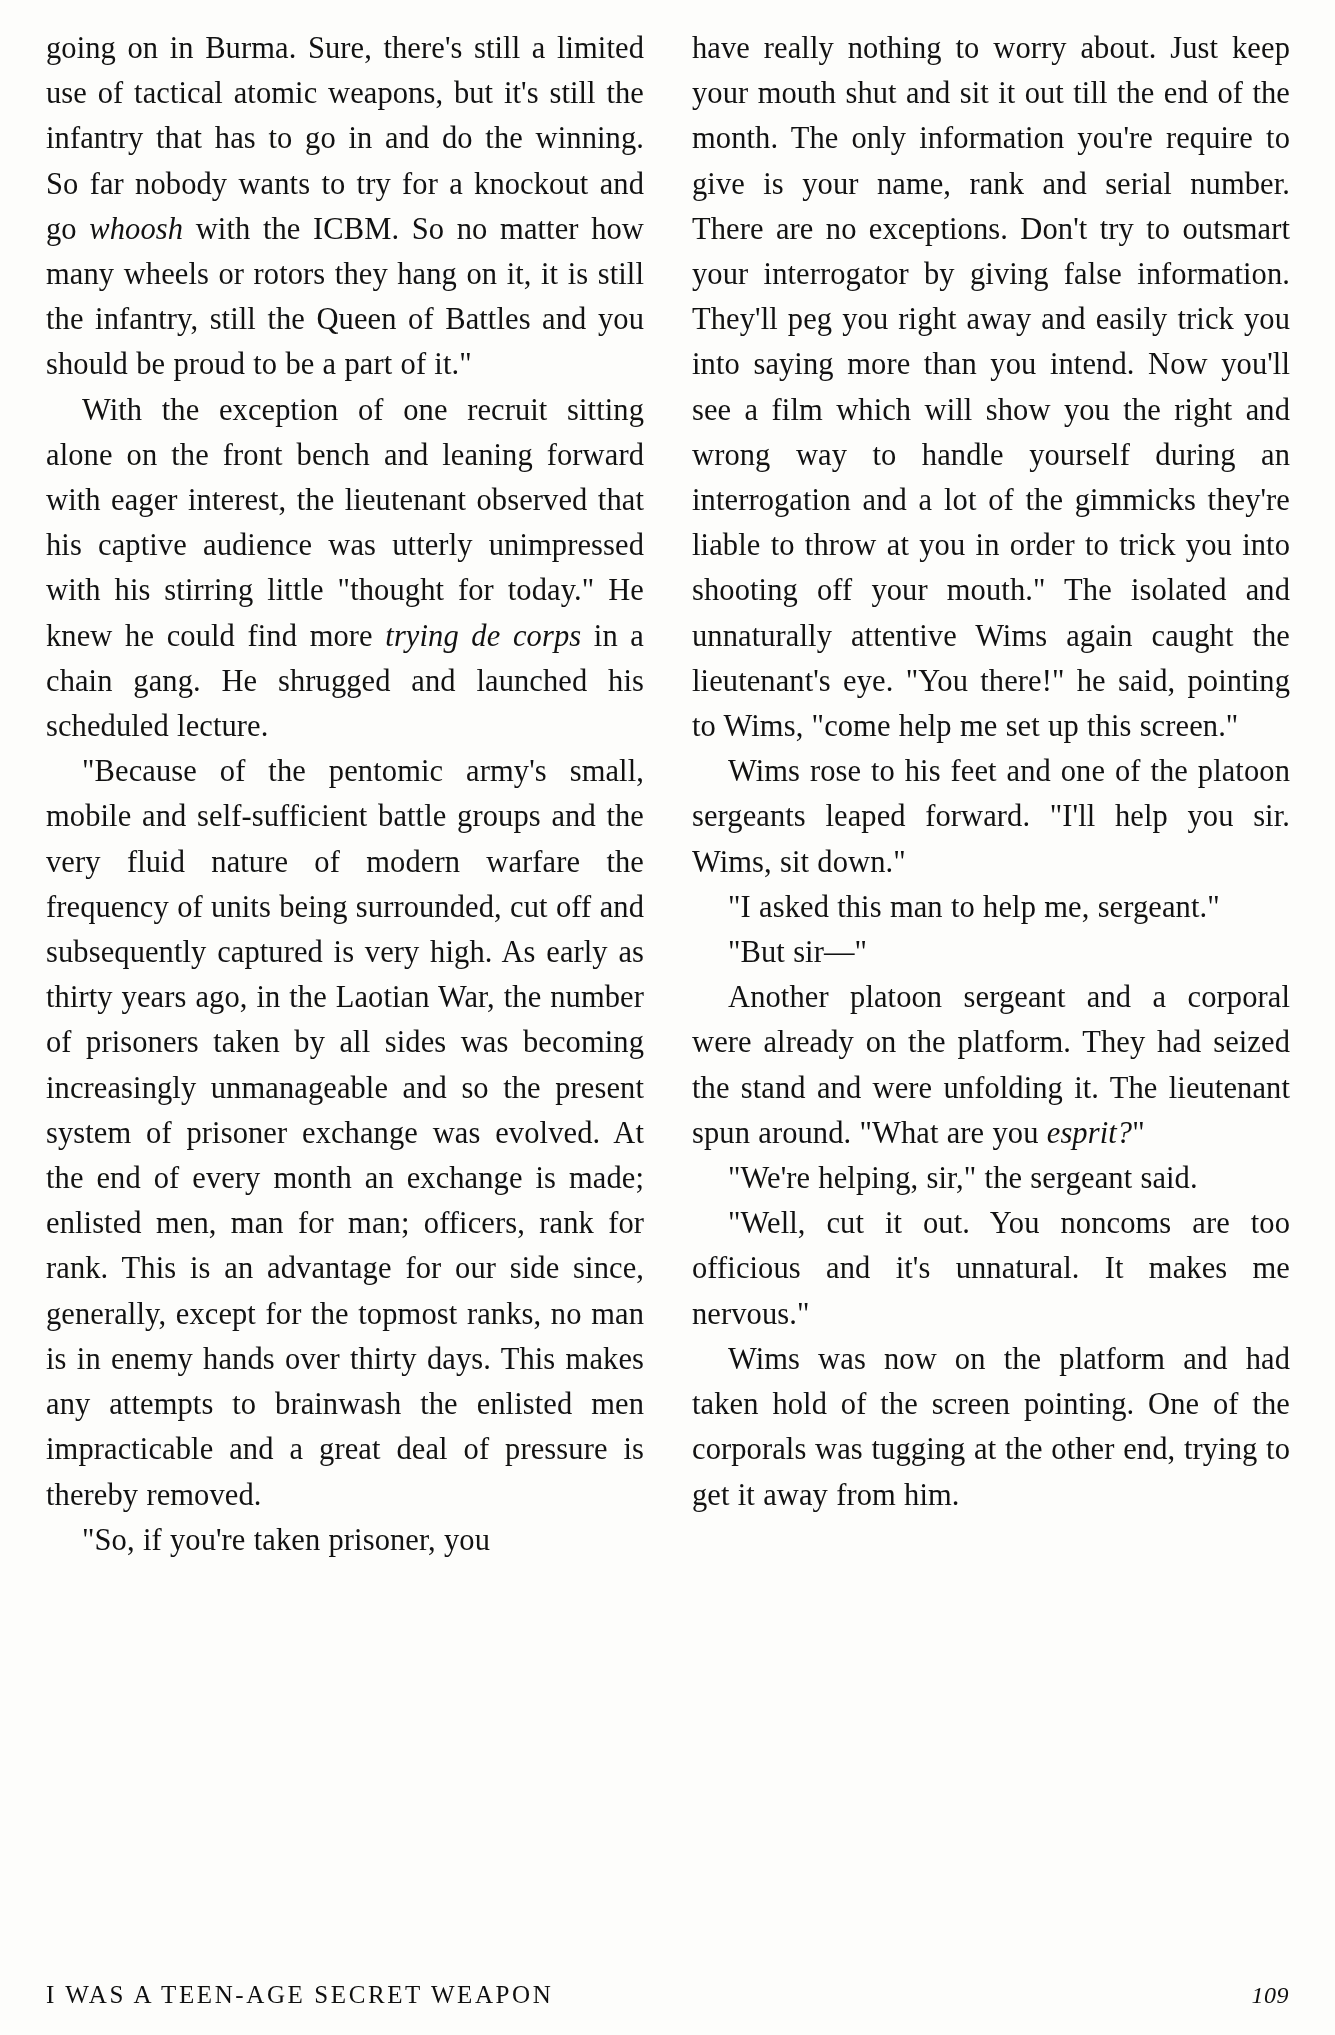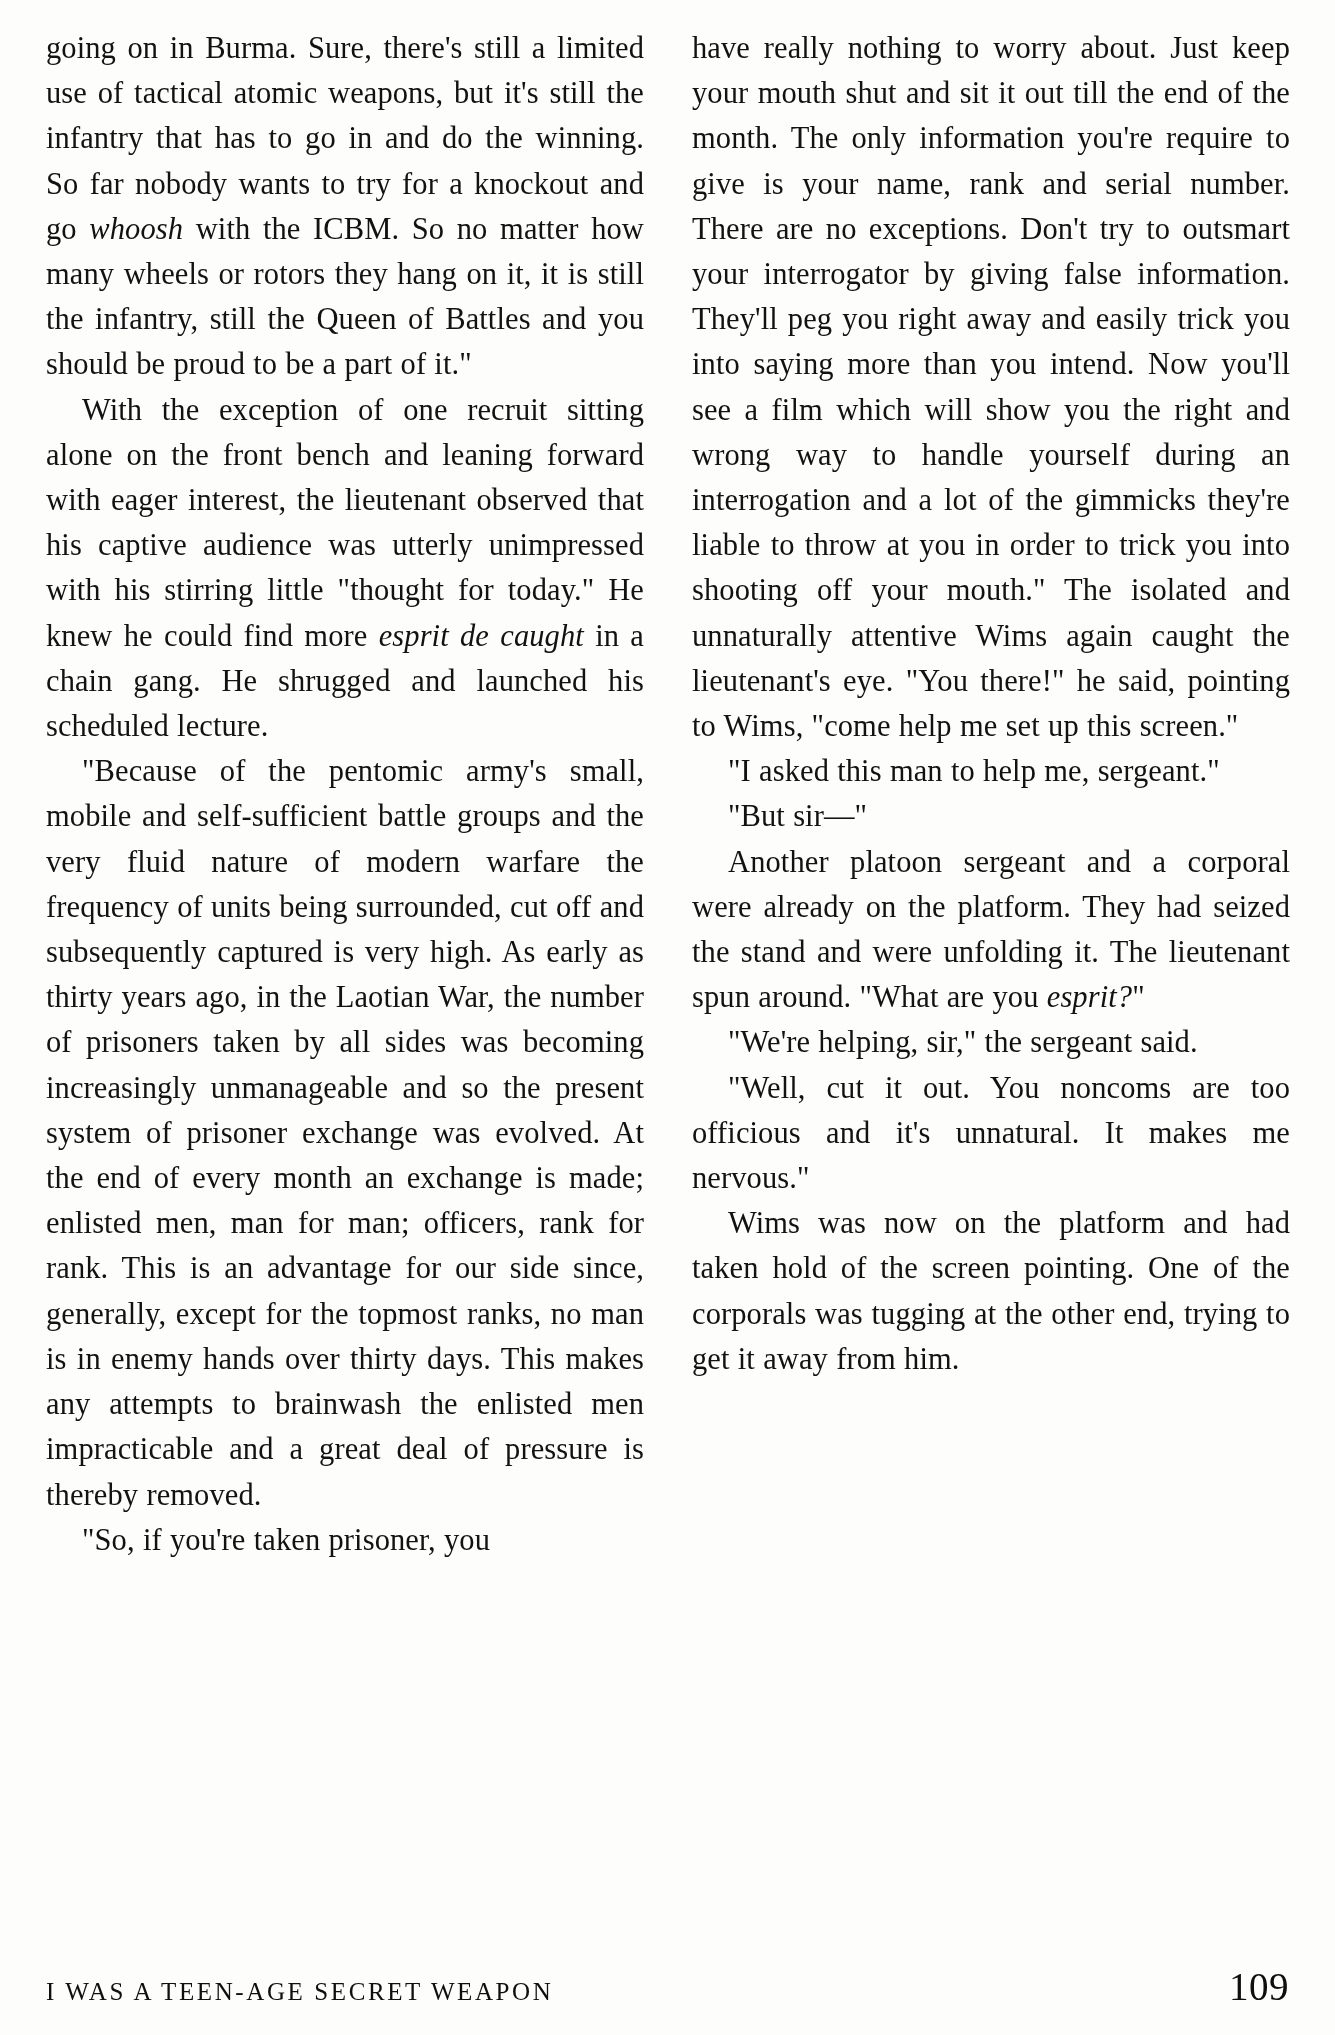--- a/index.html
+++ b/index.html
@@ -54,38 +54,40 @@
     justify-content: space-between;
   }
   .running-title {
     font-size: 25px;
     letter-spacing: 2.6px;
     font-family: "Liberation Serif", "DejaVu Serif", serif;
     color: #0f0f0f;
     margin-top: 36px;
   }
   .page-number {
-    font-size: 39px;
+    font-size: 24px;
     color: #0f0f0f;
     letter-spacing: 0.5px;
+    font-style: italic;
   }
 </style>
 </head>
 <body>
 
 <div class="page">
   <div class="columns">
     <div class="col" id="left-col">
         <p>going on in Burma. Sure, there's still a limited use of tactical atomic weapons, but it's still the infantry that has to go in and do the winning. So far nobody wants to try for a knockout and go <em>whoosh</em> with the ICBM. So no matter how many wheels or rotors they hang on it, it is still the infantry, still the Queen of Battles and you should be proud to be a part of it."</p>
-        <p class="indent">With the exception of one recruit sitting alone on the front bench and leaning forward with eager interest, the lieutenant observed that his captive audience was utterly unimpressed with his stirring little "thought for today." He knew he could find more <em>esprit de caught</em> in a chain gang. He shrugged and launched his scheduled lecture.</p>
+        <p class="indent">With the exception of one recruit sitting alone on the front bench and leaning forward with eager interest, the lieutenant observed that his captive audience was utterly unimpressed with his stirring little "thought for today." He knew he could find more <em>trying de corps</em> in a chain gang. He shrugged and launched his scheduled lecture.</p>
         <p class="indent">"Because of the pentomic army's small, mobile and self-sufficient battle groups and the very fluid nature of modern warfare the frequency of units being surrounded, cut off and subsequently captured is very high. As early as thirty years ago, in the Laotian War, the number of prisoners taken by all sides was becoming increasingly unmanageable and so the present system of prisoner exchange was evolved. At the end of every month an exchange is made; enlisted men, man for man; officers, rank for rank. This is an advantage for our side since, generally, except for the topmost ranks, no man is in enemy hands over thirty days. This makes any attempts to brainwash the enlisted men impracticable and a great deal of pressure is thereby removed.</p>
         <p class="indent">"So, if you're taken prisoner, you</p>
       </div>
     <div class="col" id="right-col">
         <p>have really nothing to worry about. Just keep your mouth shut and sit it out till the end of the month. The only information you're require to give is your name, rank and serial number. There are no exceptions. Don't try to outsmart your interrogator by giving false information. They'll peg you right away and easily trick you into saying more than you intend. Now you'll see a film which will show you the right and wrong way to handle yourself during an interrogation and a lot of the gimmicks they're liable to throw at you in order to trick you into shooting off your mouth." The isolated and unnaturally attentive Wims again caught the lieutenant's eye. "You there!" he said, pointing to Wims, "come help me set up this screen."</p>
+        <p class="indent">Wims rose to his feet and one of the platoon sergeants leaped forward. "I'll help you sir. Wims, sit down."</p>
         <p class="indent">"I asked this man to help me, sergeant."</p>
         <p class="indent">"But sir—"</p>
         <p class="indent">Another platoon sergeant and a corporal were already on the platform. They had seized the stand and were unfolding it. The lieutenant spun around. "What are you <em>esprit?</em>"</p>
         <p class="indent">"We're helping, sir," the sergeant said.</p>
         <p class="indent">"Well, cut it out. You noncoms are too officious and it's unnatural. It makes me nervous."</p>
         <p class="indent">Wims was now on the platform and had taken hold of the screen pointing. One of the corporals was tugging at the other end, trying to get it away from him.</p>
       </div>
   </div>
   <div class="footer">
     <div class="running-title">I WAS A TEEN-AGE SECRET WEAPON</div>

